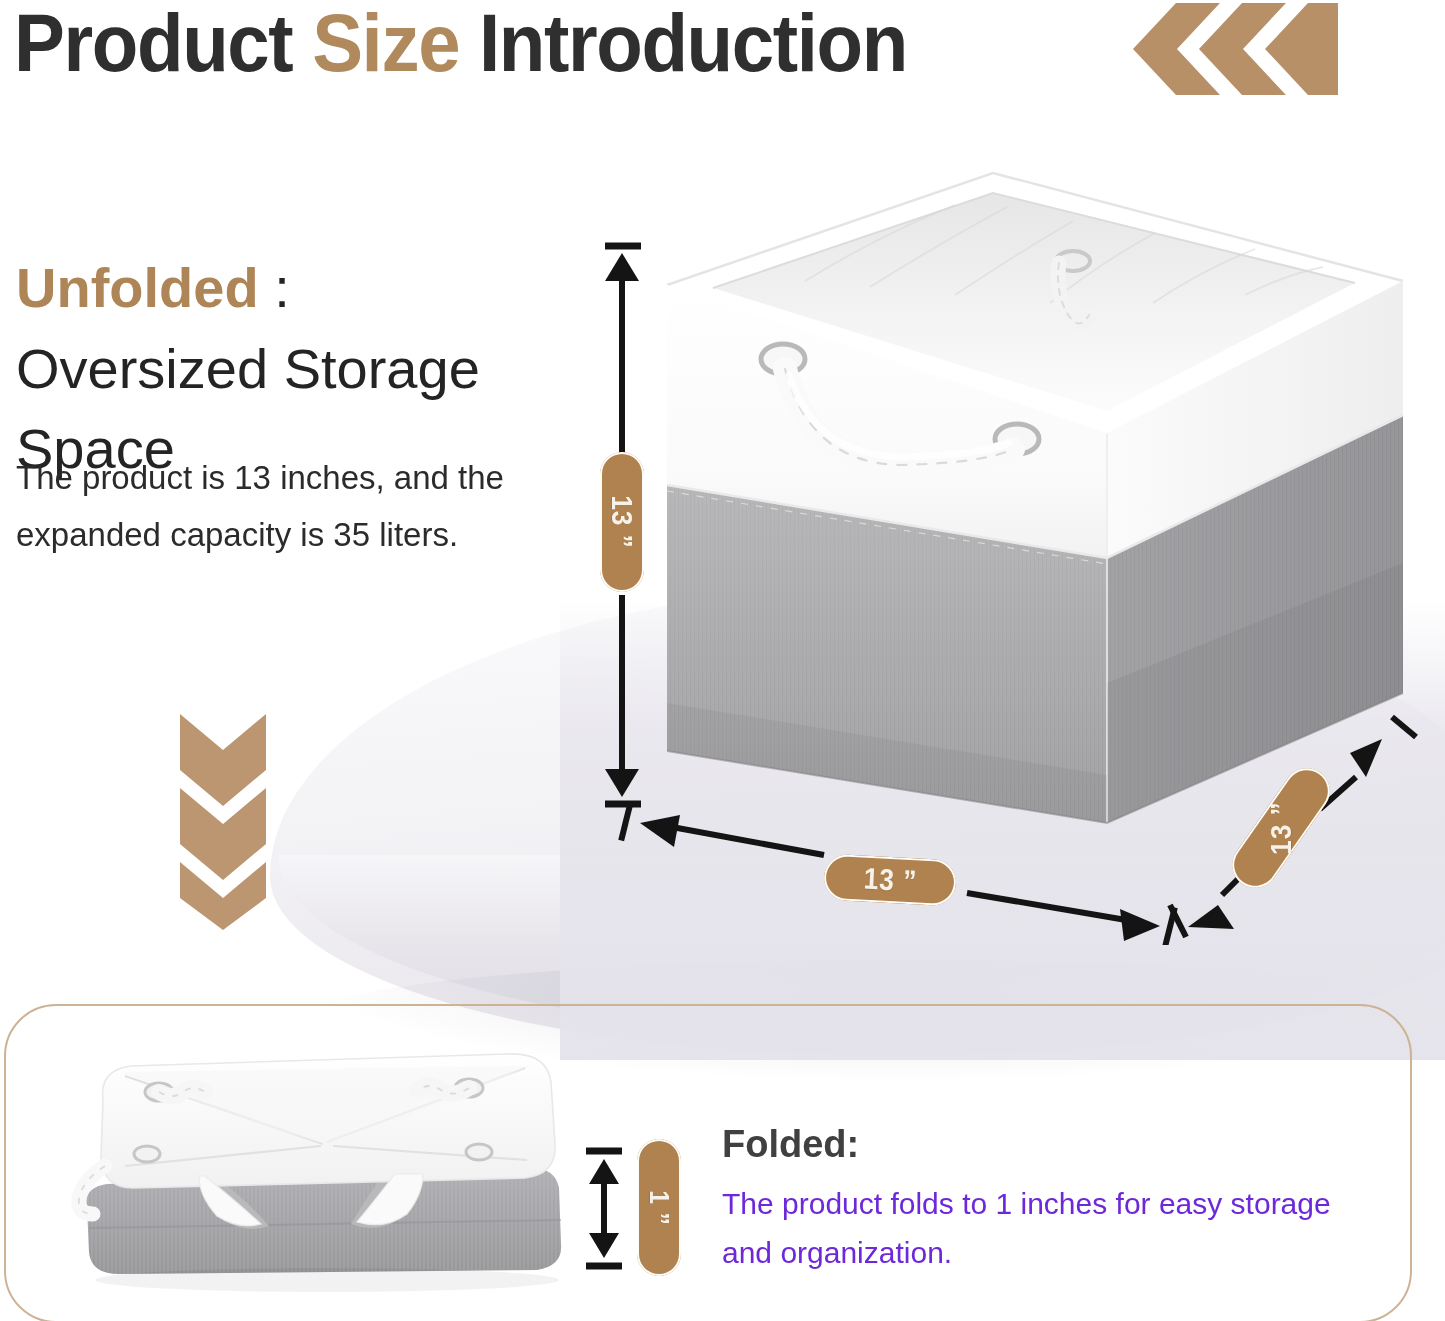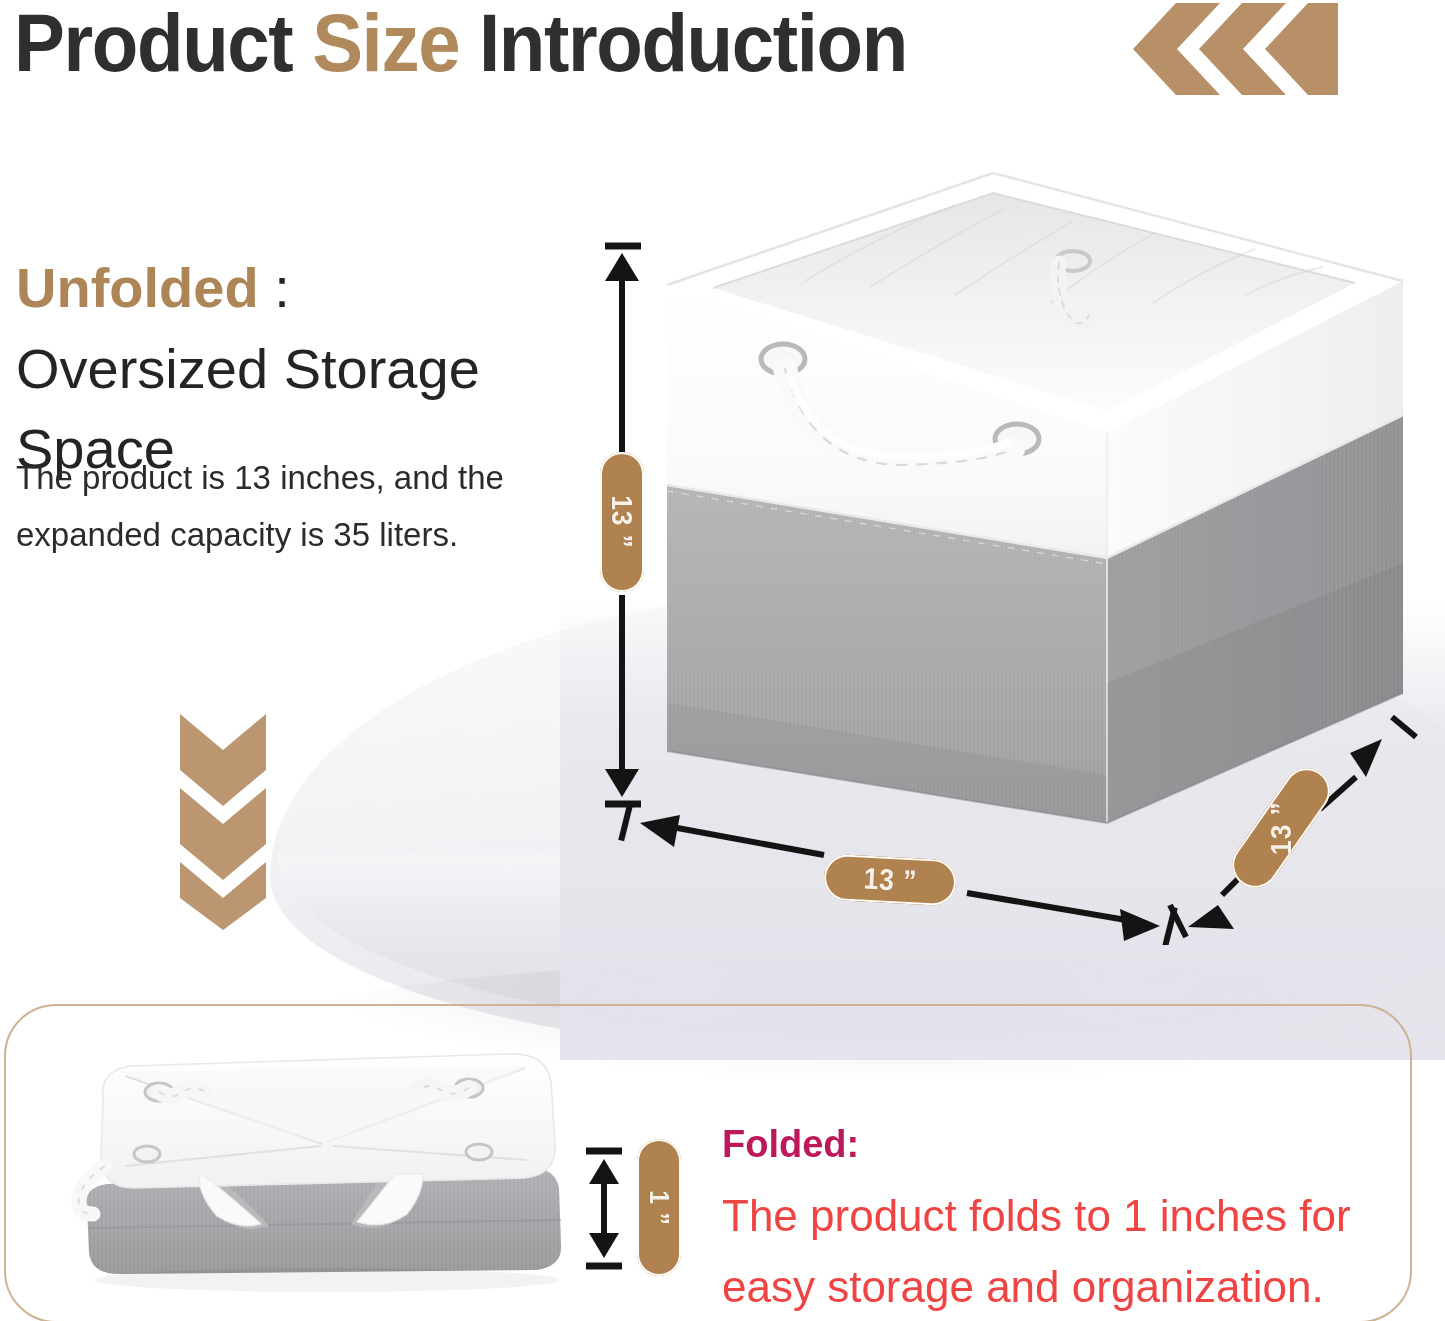--- a/index.html
+++ b/index.html
@@ -87,25 +87,25 @@
 
   
   .folded-box{
     position:absolute;left:4px;top:1004px;width:1404px;height:315px;
     border:2px solid #cdb394;border-radius:52px;
     background:transparent;
   }
   .folded-img{position:absolute;left:55px;top:1048px;width:540px;height:255px;}
   .folded-text-head{
     position:absolute;left:722px;top:1123px;
-    font-size:38px;font-weight:bold;color:#be185d;
+    font-size:38px;font-weight:bold;color:#404040;
   }
   .folded-text-body{
     position:absolute;left:722px;top:1180px;width:660px;
-    font-size:44px;line-height:1.62;color:#ef4444;
+    font-size:30px;line-height:1.62;color:#6d28d9;
   }
 </style>
 </head>
 <body>
 
 <div class="stage">
 
   <div class="title"><span>Product </span><span class="accent">Size</span><span> Introduction</span></div>
 
   <div class="hdr-chevs">

